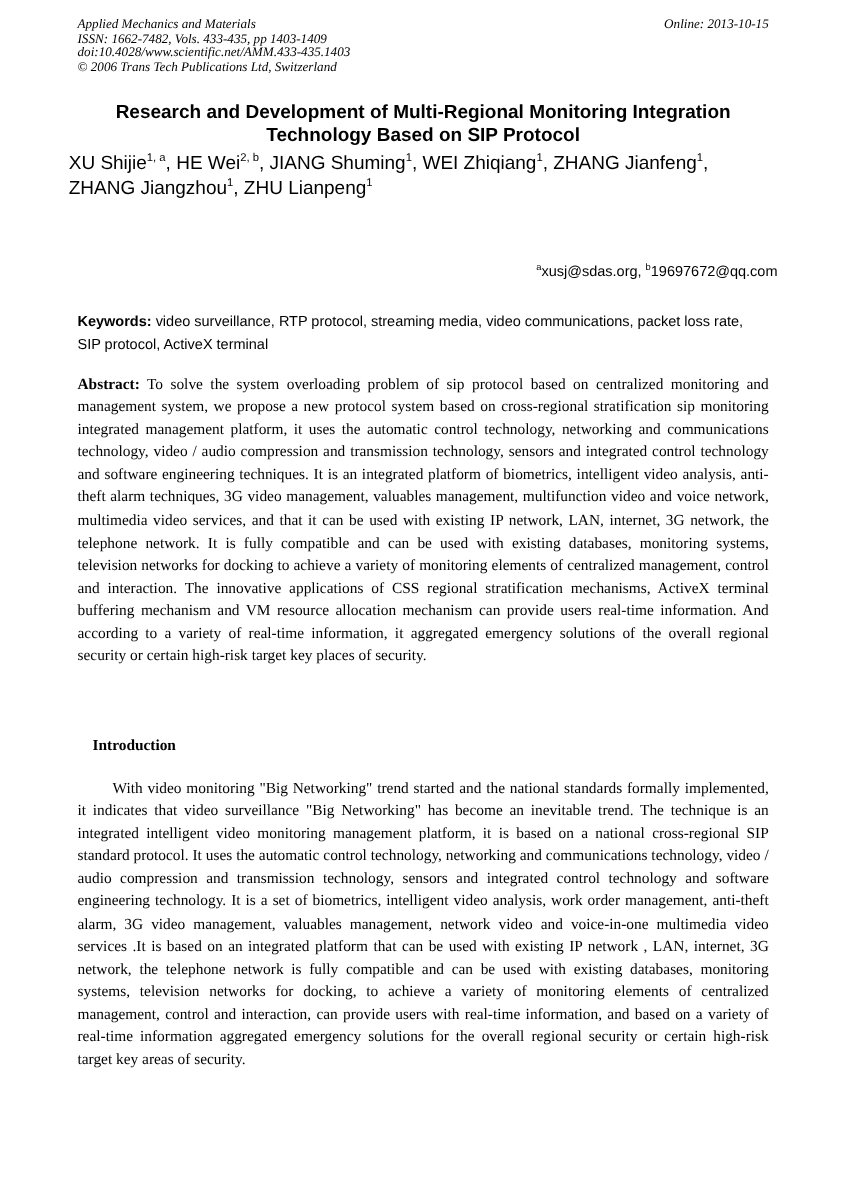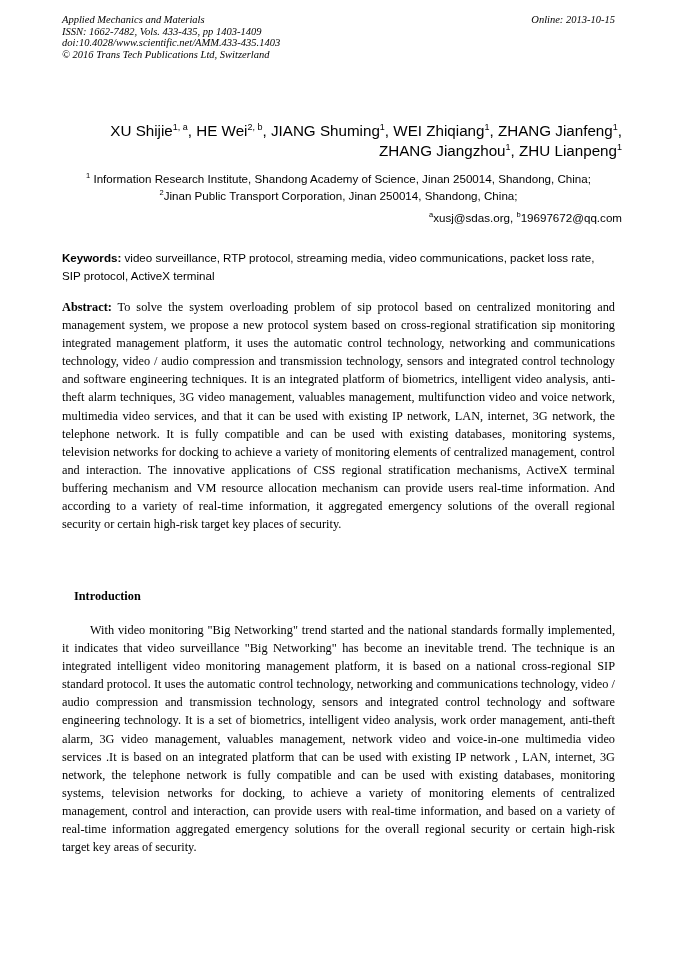--- a/index.html
+++ b/index.html
@@ -1,55 +1,55 @@
 <!DOCTYPE html>
 <html><head>
 <meta charset="utf-8">
 <style>
   html, body { margin: 0; padding: 0; background: #ffffff; }
   body { width: 678px; height: 959px; position: relative; overflow: hidden; color: #000; }
   .page { position: absolute; left: 0; top: 0; width: 560px; height: 959px; }
   .header { position: absolute; left: 62px; top: 14px; width: 553px; font-family: "Liberation Serif", serif; font-style: italic; font-size: 10.5px; line-height: 11.5px; }
   .header .online { position: absolute; right: 0; top: 0; }
   .title { position: absolute; left: 62px; top: 80px; width: 553px; text-align: center; font-family: "Liberation Sans", sans-serif; font-weight: bold; font-size: 15.2px; line-height: 19px; }
-  .authors { position: absolute; left: 55px; top: 121px; width: 567px; text-align: right; font-family: "Liberation Sans", sans-serif; font-size: 15.2px; line-height: 20px; }
+  .authors { position: absolute; left: 55px; top: 121px; width: 567px; text-align: left; font-family: "Liberation Sans", sans-serif; font-size: 15.2px; line-height: 20px; }
   sup { font-size: 9px; line-height: 0; vertical-align: 6px; }
   .affil { position: absolute; left: 55px; top: 170px; width: 567px; text-align: center; font-family: "Liberation Sans", sans-serif; font-size: 11.6px; line-height: 17px; }
   .affil sup { font-size: 7.5px; vertical-align: 5px; }
   .emails { position: absolute; left: 55px; top: 209px; width: 567px; text-align: right; font-family: "Liberation Sans", sans-serif; font-size: 11.6px; line-height: 17px; }
   .emails sup { font-size: 7.5px; vertical-align: 5px; }
   .keywords { position: absolute; left: 62px; top: 249px; width: 553px; font-family: "Liberation Sans", sans-serif; font-size: 11.6px; line-height: 18px; }
   .keywords b { font-weight: bold; margin-top: 36px; }
   .abstract { position: absolute; left: 62px; top: 298px; width: 553px; font-family: Liberation Serif, serif; font-size: 12.3px; line-height: 18.1px; text-align: justify; }
   .section-head { position: absolute; left: 74px; top: 589px; font-family: "Liberation Serif", serif; font-weight: bold; font-size: 12.3px; }
   .intro { position: absolute; left: 62px; top: 621px; width: 553px; font-family: "Liberation Serif", serif; font-size: 12.3px; line-height: 18.1px; text-align: justify; text-indent: 28px; }
 </style>
 </head>
 <body>
 
 <div class="page">
 
   <div class="header">
     <div>Applied Mechanics and Materials</div>
     <div>ISSN: 1662-7482, Vols. 433-435, pp 1403-1409</div>
     <div>doi:10.4028/www.scientific.net/AMM.433-435.1403</div>
-    <div>© 2016 Trans Tech Publications Ltd, Switzerland</div>
+    <div>© 2006 Trans Tech Publications Ltd, Switzerland</div>
     <div class="online">Online: 2013-10-15</div>
   </div>
 
+  <div class="title">
+    <div>Research and Development of Multi-Regional Monitoring Integration</div>
+    <div>Technology Based on SIP Protocol</div>
+  </div>
 
   <div class="authors">
     <span><span>XU Shijie</span><sup>1, a</sup><span>, </span></span><span><span>HE Wei</span><sup>2, b</sup><span>, </span></span><span><span>JIANG Shuming</span><sup>1</sup><span>, </span></span><span><span>WEI Zhiqiang</span><sup>1</sup><span>, </span></span><span><span>ZHANG Jianfeng</span><sup>1</sup><span>,</span></span><br>
     <span><span>ZHANG Jiangzhou</span><sup>1</sup><span>, </span></span><span><span>ZHU Lianpeng</span><sup>1</sup><span></span></span>
   </div>
 
-  <div class="affil">
-    <div><sup>1</sup><span> Information Research Institute, Shandong Academy of Science, Jinan 250014, Shandong, China;</span></div>
-    <div><sup>2</sup><span>Jinan Public Transport Corporation, Jinan 250014, Shandong, China;</span></div>
-  </div>
 
   <div class="emails">
     <sup>a</sup><span>xusj@sdas.org, </span><sup>b</sup><span>19697672@qq.com</span>
   </div>
 
   <div class="keywords">
     <b>Keywords:</b><span> video surveillance, RTP protocol, streaming media, video communications, packet loss rate, SIP protocol, ActiveX terminal</span>
   </div>
 
   <div class="abstract">

